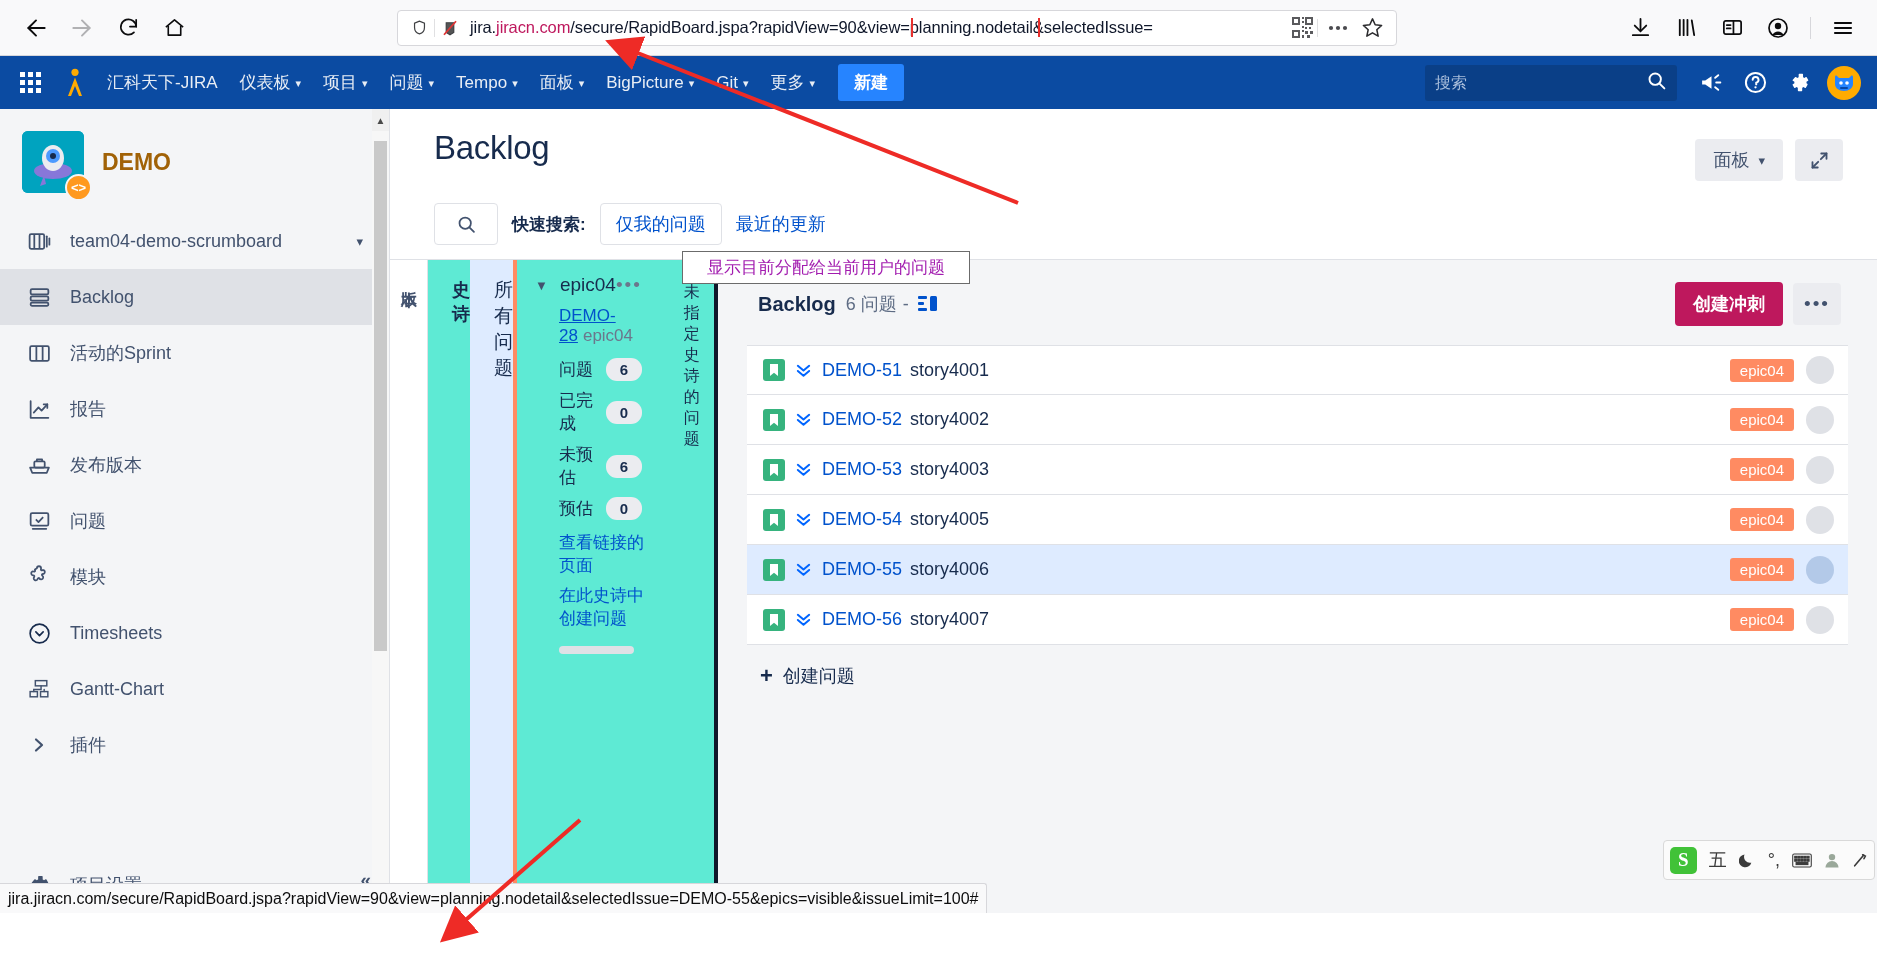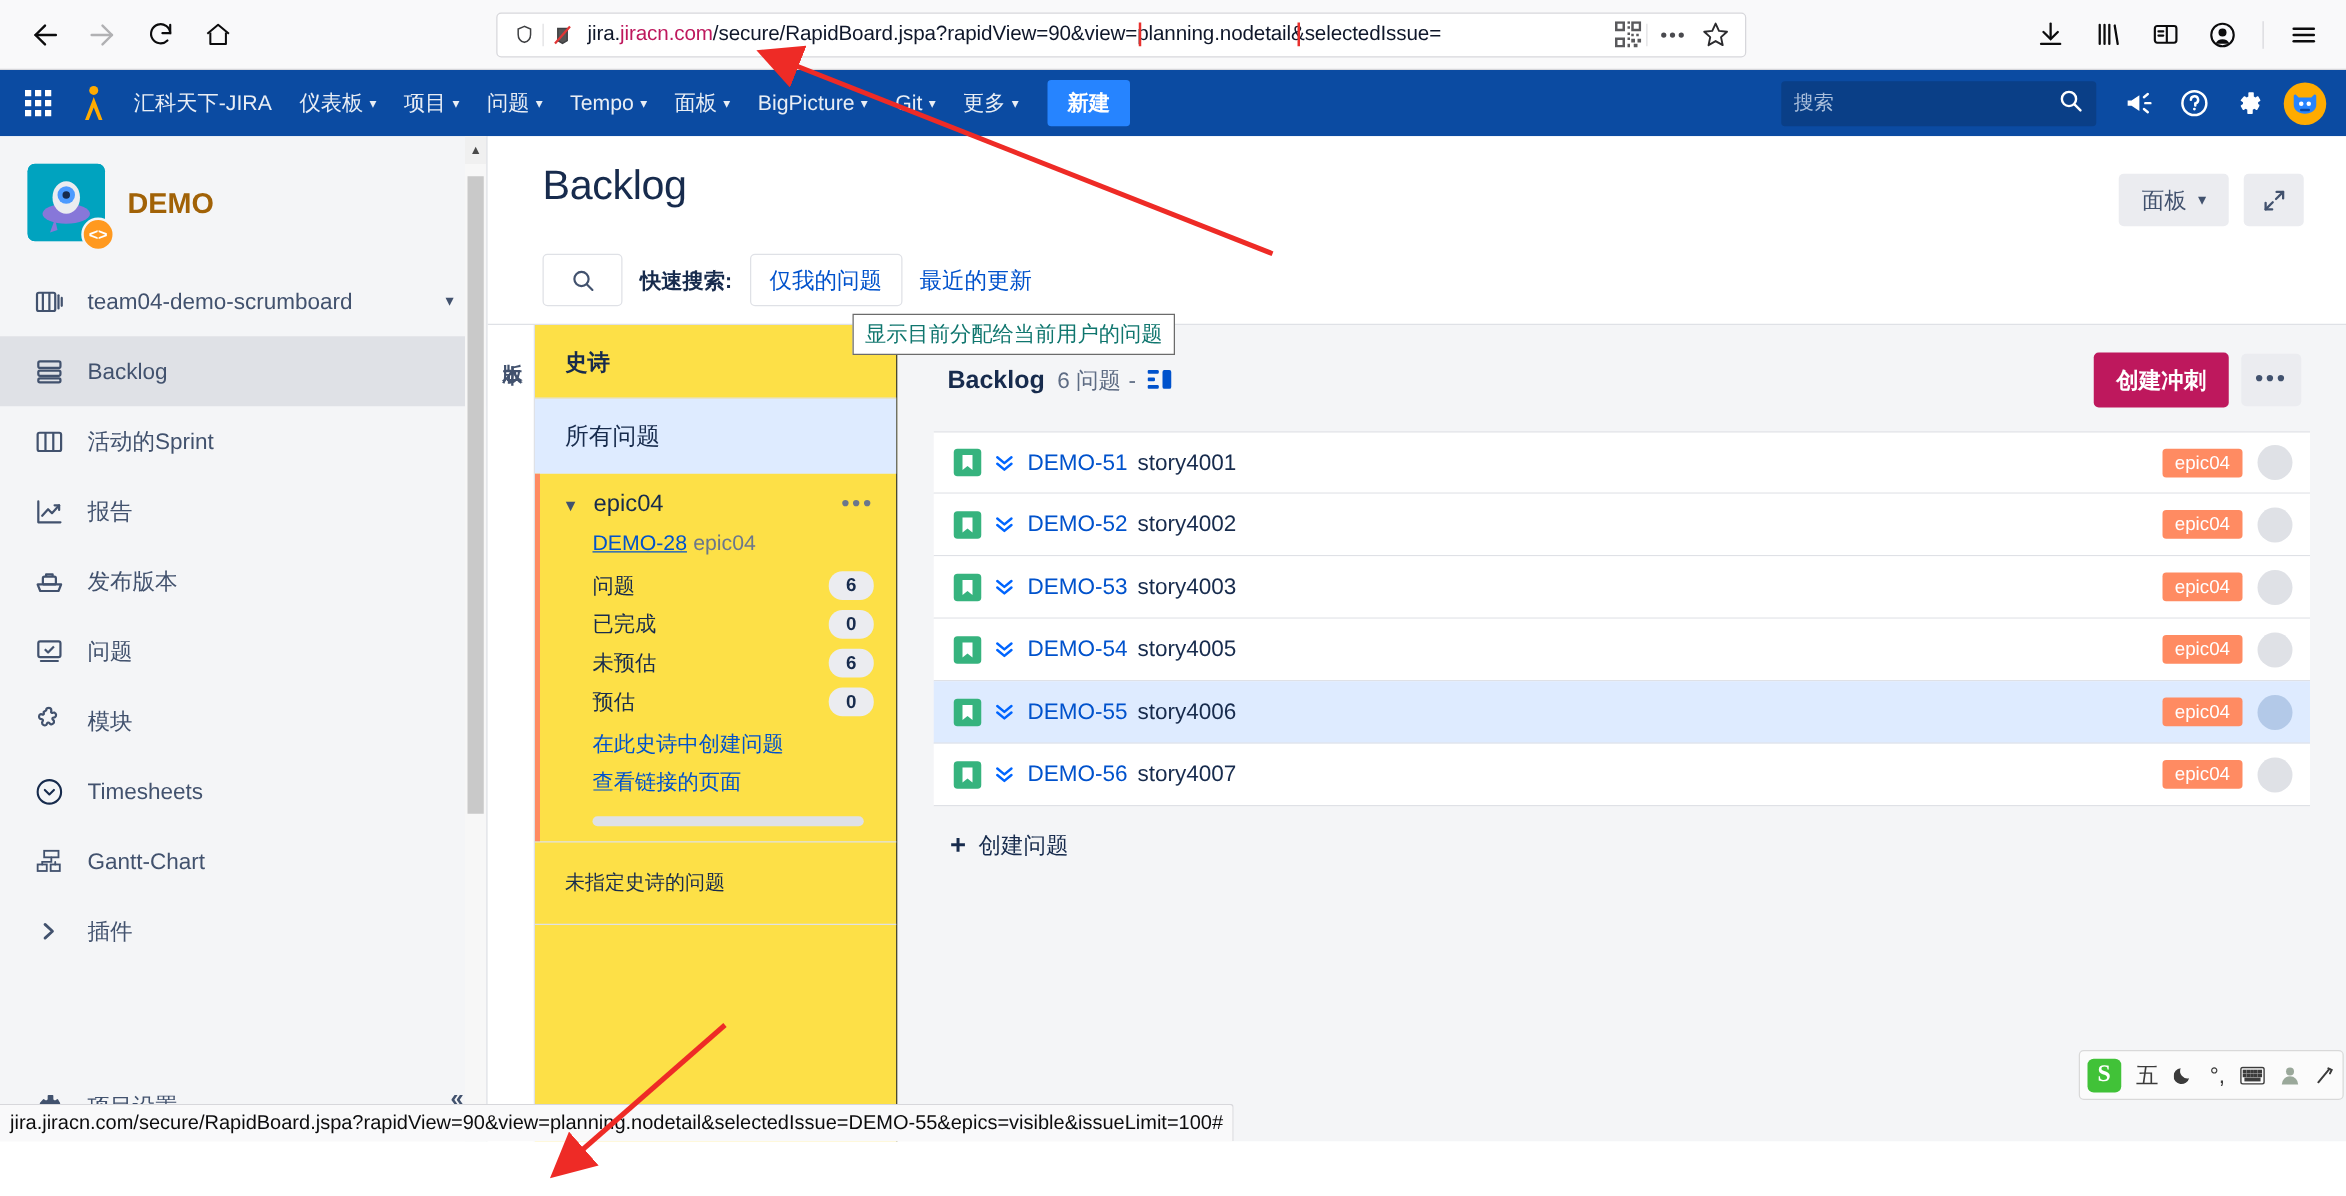--- a/index.html
+++ b/index.html
@@ -135,34 +135,34 @@
     display: flex; align-items: center; justify-content: center; color: #42526e;
   }
   .qs-label { font-size: 17px; color: #172b4d; font-weight: 700; }
   .qs-chip {
     border: 1px solid #dfe1e6; border-radius: 4px; padding: 8px 15px; color: #0052cc; font-size: 18px;
     background: #fff;
   }
   .qs-link { color: #0052cc; font-size: 18px; }
   .tooltip {
     position: absolute; left: 248px; top: 48px; background: #fff; border: 1px solid #6b6b6b;
-    color: #0f766e; font-size: 17px; padding: 4px 9px; white-space: nowrap; z-index: 40;
+    color: #a21caf; font-size: 17px; padding: 4px 24px; white-space: nowrap; z-index: 40;
   }
 
   
   .cols { flex: 1; display: flex; margin-top: 14px; min-height: 0; border-top: 1px solid #dfe1e6; }
   .epic-rail {
     width: 38px; border-right: 1px solid #dfe1e6; background: #fff;
     display: flex; align-items: flex-start; justify-content: center; padding-top: 18px;
   }
   .rail-text {
     writing-mode: vertical-rl; font-size: 16px; color: #42526e; font-weight: 700; letter-spacing: 1px;
   }
   .epic-panel {
-    width: 290px; border-right: 1px solid #0f172a; background: #fde047; display: flex; flex-direction: column;
+    width: 290px; border-right: 4px solid #0f172a; background: #5eead4; display: flex; flex-direction: row;
     flex-shrink: 0;
   }
   .epic-title { font-size: 18px; font-weight: 700; color: #172b4d; padding: 18px 0 16px 24px; border-bottom: 1px solid #dfe1e6; }
   .epic-all {
     background: #deebff; padding: 17px 0 17px 24px; font-size: 19px; color: #172b4d;
   }
   .epic-card { border-left: 4px solid #ff8b62; padding: 0 0 12px 0; position: relative; }
   .epic-card-head { display: flex; align-items: center; padding: 14px 0 4px 18px; }
   .epic-chev { font-size: 13px; color: #42526e; margin-right: 12px; }
   .epic-name { font-size: 19px; color: #172b4d; }
@@ -685,22 +685,22 @@
           </div>
           <div class="stat-row">
             <span>未预估</span>
             <span class="stat-badge">6</span>
           </div>
           <div class="stat-row">
             <span>预估</span>
             <span class="stat-badge">0</span>
           </div>
 
+          <div class="epic-link">查看链接的页面</div>
           <div class="epic-link">在此史诗中创建问题</div>
-          <div class="epic-link">查看链接的页面</div>
           <div class="epic-bar"></div>
         </div>
 
         <div class="epic-sep"></div>
         <div class="epic-unassigned">未指定史诗的问题</div>
       </div>
 
       <div class="backlog-col">
         <div class="bl-head">
           <span class="bl-title">Backlog</span>

